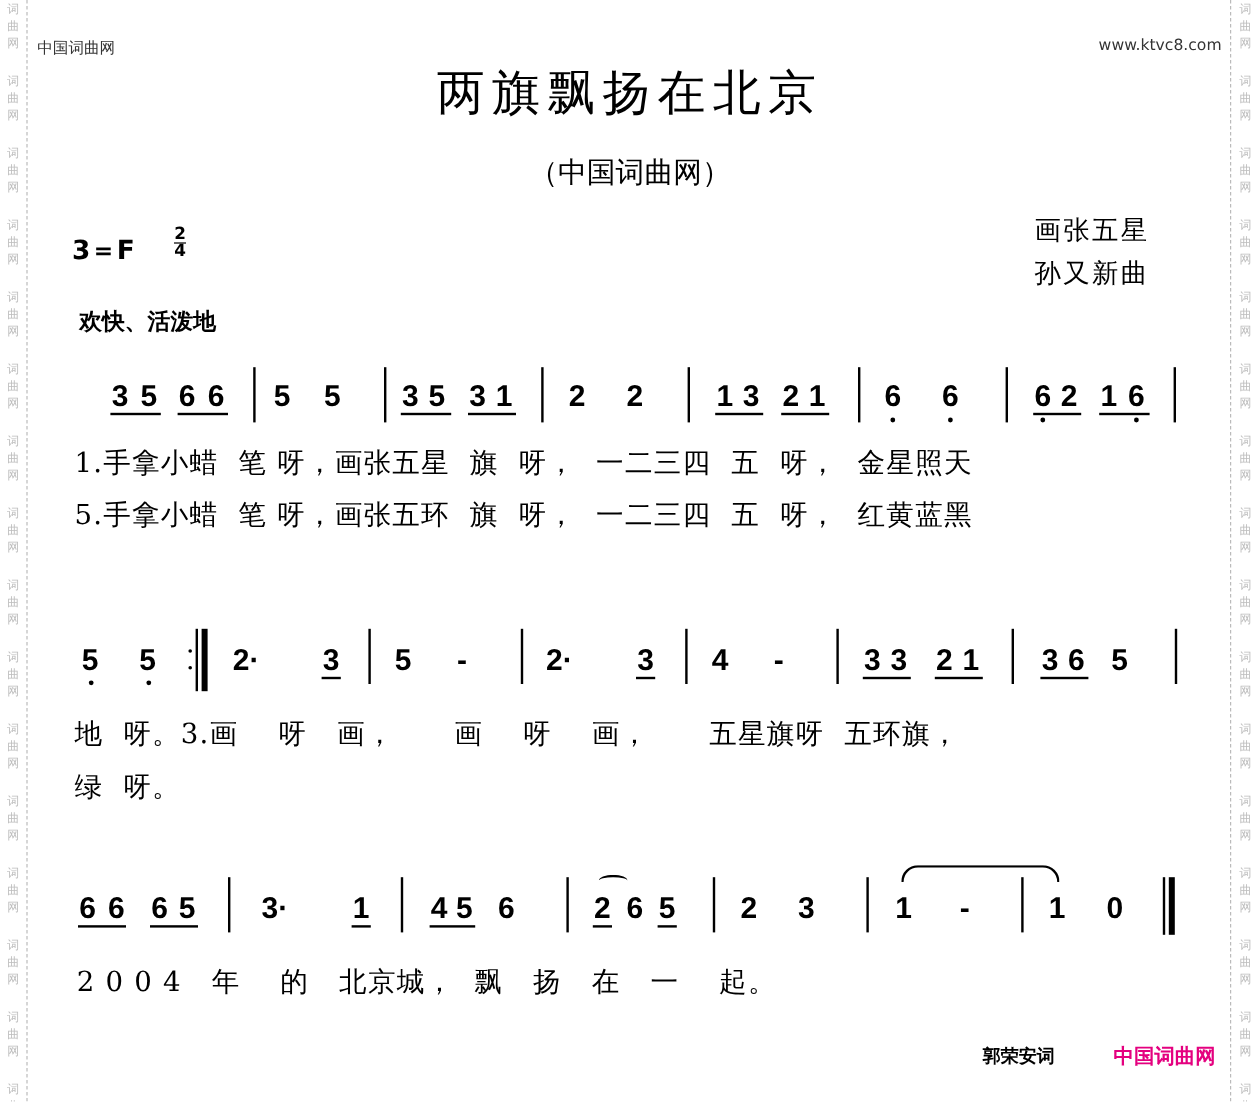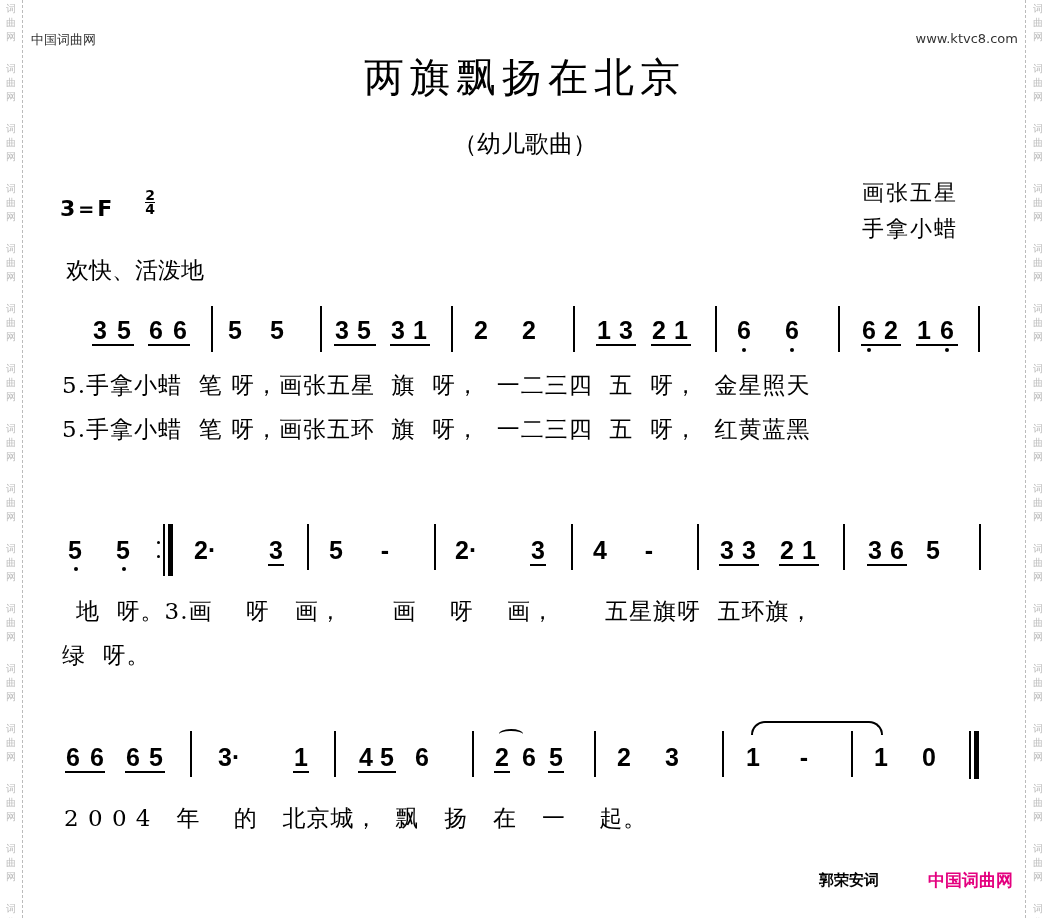--- a/index.html
+++ b/index.html
@@ -8,21 +8,21 @@
   .margin.left{left:0;border-right:1px dashed #bbb;}
   .margin.right{right:0;width:24px;border-left:1px dashed #bbb;}
   .wm{position:absolute;width:100%;text-align:center;font-size:10px;line-height:14px;color:#bdbdbd;}
   .site-left{position:absolute;left:31px;top:31px;font-size:13px;color:#333;}
   .site-right{position:absolute;right:32px;top:31px;font-size:13px;color:#333;}
   .title{position:absolute;left:0;right:0;top:50px;text-align:center;font-family:"DejaVu Serif",serif;font-size:40px;letter-spacing:6px;}
   .subtitle{position:absolute;left:0;right:0;top:128px;text-align:center;font-family:"DejaVu Serif",serif;font-size:24px;}
   .key{position:absolute;left:60px;top:194px;font-family:"DejaVu Sans",sans-serif;font-weight:bold;font-size:22px;}
   .frac{position:absolute;left:145px;top:189px;font-weight:bold;font-size:14px;line-height:13px;text-align:center;}
   .credits{position:absolute;left:862px;top:175px;font-family:"DejaVu Serif",serif;font-size:22px;line-height:36px;letter-spacing:2px;}
-  .tempo{position:absolute;left:66px;top:255px;font-weight:normal;font-size:23px;}
+  .tempo{position:absolute;left:66px;top:255px;font-weight:bold;font-size:19px;}
   .row{position:absolute;left:0;width:1050px;}
   .note{position:absolute;font-family:"Liberation Sans",sans-serif;font-weight:bold;font-size:25px;line-height:30px;text-align:center;width:18px;}
   .ul{position:absolute;height:2px;background:#000;}
   .dotb{position:absolute;width:4px;height:4px;border-radius:50%;background:#000;}
   .bar{position:absolute;width:2px;background:#000;height:46px;}
   .lyr{position:absolute;font-family:"DejaVu Serif",serif;font-size:23px;white-space:pre;letter-spacing:1px;}
   .footer-a{position:absolute;left:819px;top:871px;font-weight:bold;font-size:15px;}
   .footer-b{position:absolute;left:928px;top:869px;font-weight:bold;font-size:17px;}
   .slur{position:absolute;border-top:2px solid #000;border-radius:50% 50% 0 0;}
 </style>
@@ -125,32 +125,32 @@
     <div class="wm" style="top: 856px;">曲</div>
     <div class="wm" style="top: 870px;">网</div>
     <div class="wm" style="top: 902px;">词</div>
     <div class="wm" style="top: 916px;">曲</div>
   </div>
 
 <div class="site-left">中国词曲网</div>
 <div class="site-right">www.ktvc8.com</div>
 
 <div class="title">两旗飘扬在北京</div>
-<div class="subtitle">（幼儿歌曲）</div>
+<div class="subtitle">（中国词曲网）</div>
 
 <div class="key">3＝F</div>
 <div class="frac">
   <div>2</div>
   <div style="border-top:1.5px solid #000;width:10px;margin:0 auto;"></div>
   <div>4</div>
 </div>
 
 <div class="credits">
   <div>画张五星</div>
-  <div>手拿小蜡</div>
+  <div>孙又新曲</div>
 </div>
 
 <div class="tempo">欢快、活泼地</div>
 
 <div class="row" style="top:0">
   <span class="note" style="left:91px;top:315px">3</span>
   <span class="note" style="left:115px;top:315px">5</span>
   <span class="note" style="left:147px;top:315px">6</span>
   <span class="note" style="left:171px;top:315px">6</span>
   <div class="ul" style="left:92px;top:344px;width:42px"></div>
@@ -184,21 +184,21 @@
   <span class="note" style="left:860px;top:315px">6</span>
   <span class="note" style="left:882px;top:315px">2</span>
   <span class="note" style="left:915px;top:315px">1</span>
   <span class="note" style="left:938px;top:315px">6</span>
   <div class="ul" style="left:861px;top:344px;width:40px"></div>
   <div class="ul" style="left:916px;top:344px;width:42px"></div>
   <div class="dotb" style="left:867px;top:348px"></div>
   <div class="dotb" style="left:945px;top:348px"></div>
   <div class="bar" style="left:978px;top:306px"></div>
 
-  <div class="lyr" style="left:62px;top:370px">5.手拿小蜡  笔 呀，画张五星  旗  呀，  一二三四  五  呀，  金星照天</div>
+  <div class="lyr" style="left:62px;top:370px">1.手拿小蜡  笔 呀，画张五星  旗  呀，  一二三四  五  呀，  金星照天</div>
   <div class="lyr" style="left:62px;top:414px">5.手拿小蜡  笔 呀，画张五环  旗  呀，  一二三四  五  呀，  红黄蓝黑</div>
 </div>
 
 <div class="row" style="top:0">
   <span class="note" style="left:66px;top:535px">5</span>
   <div class="dotb" style="left:74px;top:567px"></div>
   <span class="note" style="left:114px;top:535px">5</span>
   <div class="dotb" style="left:122px;top:567px"></div>
   <div class="dotb" style="left:157px;top:541px;width:3px;height:3px"></div>
   <div class="dotb" style="left:157px;top:555px;width:3px;height:3px"></div>
@@ -224,21 +224,21 @@
   <span class="note" style="left:800px;top:535px">1</span>
   <div class="ul" style="left:719px;top:564px;width:40px"></div>
   <div class="ul" style="left:779px;top:564px;width:40px"></div>
   <div class="bar" style="left:843px;top:524px"></div>
   <span class="note" style="left:866px;top:535px">3</span>
   <span class="note" style="left:888px;top:535px">6</span>
   <div class="ul" style="left:867px;top:564px;width:40px"></div>
   <span class="note" style="left:924px;top:535px">5</span>
   <div class="bar" style="left:979px;top:524px"></div>
 
-  <div class="lyr" style="left:76px;top:596px">地  呀。3.画    呀   画，      画    呀    画，      五星旗呀  五环旗，</div>
+  <div class="lyr" style="left:62px;top:596px">地  呀。3.画    呀   画，      画    呀    画，      五星旗呀  五环旗，</div>
   <div class="lyr" style="left:62px;top:640px">绿  呀。</div>
 </div>
 
 <div class="row" style="top:0">
   <span class="note" style="left:64px;top:742px">6</span>
   <span class="note" style="left:88px;top:742px">6</span>
   <span class="note" style="left:124px;top:742px">6</span>
   <span class="note" style="left:147px;top:742px">5</span>
   <div class="ul" style="left:65px;top:771px;width:40px"></div>
   <div class="ul" style="left:125px;top:771px;width:40px"></div>

